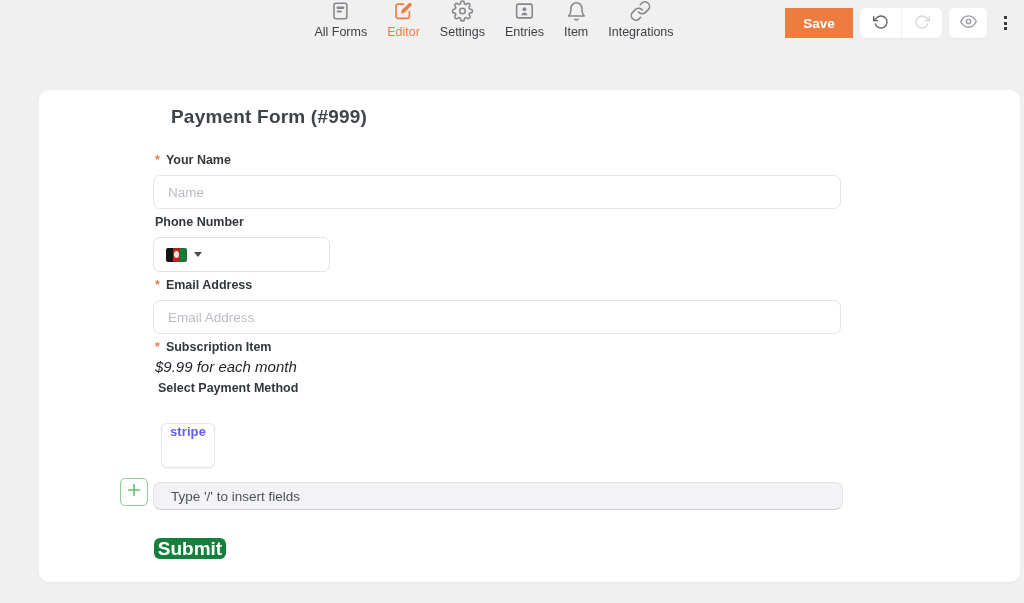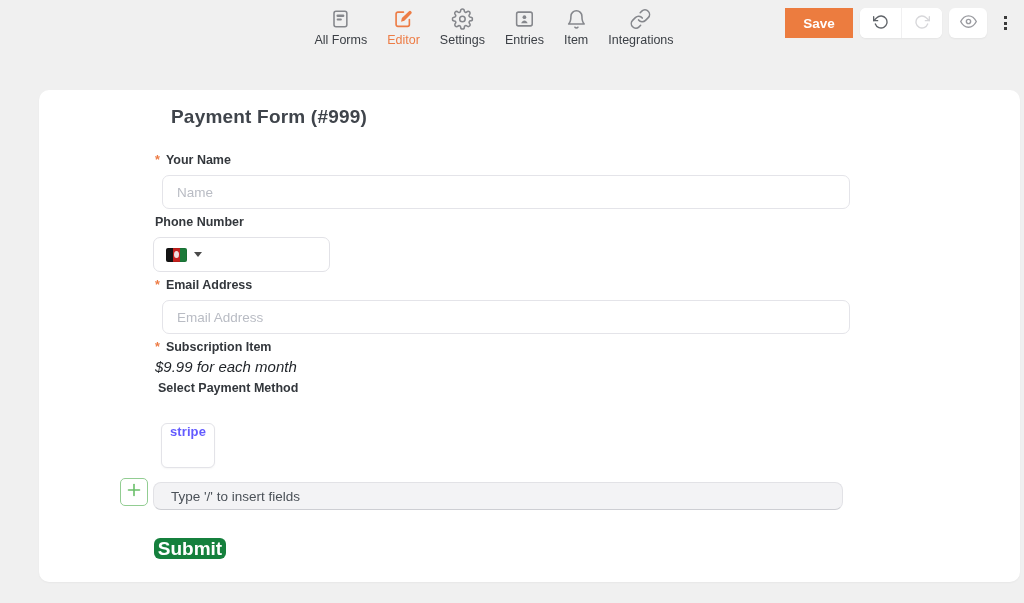--- a/index.html
+++ b/index.html
@@ -7,21 +7,21 @@
     width: 1024px; height: 603px;
     overflow: hidden;
     background: #f0f0f0;
     font-family: "Liberation Sans", "DejaVu Sans", sans-serif;
   }
 
   
   .topbar { position: absolute; top: 0; left: 0; width: 1024px; height: 56px; }
 
   .nav {
-    position: absolute; left: 494px; top: 8px;
+    position: absolute; left: 494px; top: 0;
     transform: translateX(-50%);
     display: flex; align-items: flex-start; gap: 20px;
   }
   .nav-item {
     display: flex; flex-direction: column; align-items: center; gap: 3px;
     cursor: pointer; color: #85878c;
   }
   .nav-item .nav-label { font-size: 12.5px; color: #3c4046; white-space: nowrap; }
   .nav-item.active { color: #ed7c45; }
   .nav-item.active .nav-label { color: #ed7c45; }
@@ -70,21 +70,21 @@
     position: absolute; left: 132px; top: 16px;
     font-size: 19px; font-weight: 700; color: #3f444b; letter-spacing: .2px;
   }
   .lbl {
     position: absolute; left: 116px;
     display: flex; align-items: baseline; gap: 6px;
     font-size: 12.5px; font-weight: 600; color: #33373c;
   }
   .req { color: #ed7c45; font-weight: 700; }
   .text-input {
-    position: absolute; left: 123px; width: 688px; height: 34px;
+    position: absolute; left: 114px; width: 688px; height: 34px;
     border: 1px solid #e4e4e9; border-radius: 7px;
     padding: 0 14px; font-family: inherit; font-size: 13.5px; color: #737373;
     background: #fff; outline: none;
   }
   .text-input::placeholder { color: #b9bcc4; }
 
   .phone-box {
     position: absolute; left: 114px; top: 147px; width: 177px; height: 35px;
     border: 1px solid #e2e2e7; border-radius: 7px; background: #fff;
     display: flex; align-items: center; padding-left: 12px; gap: 7px; cursor: pointer;

